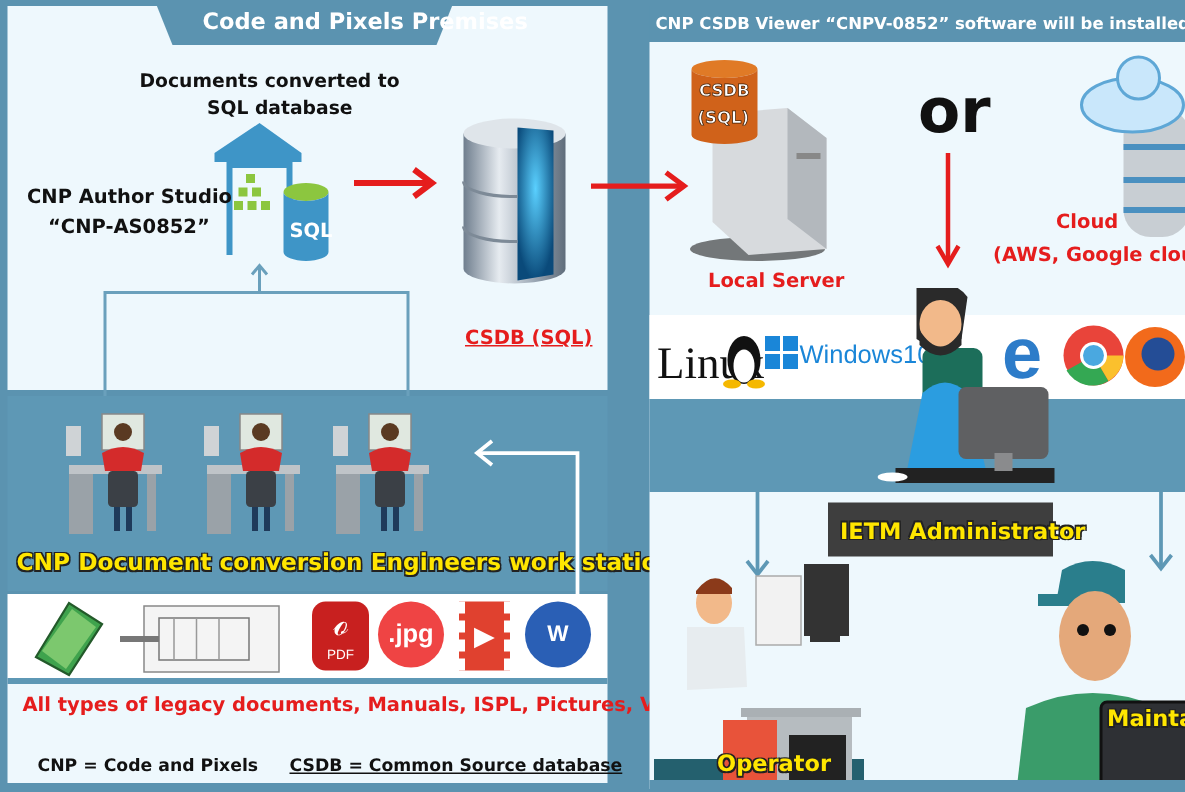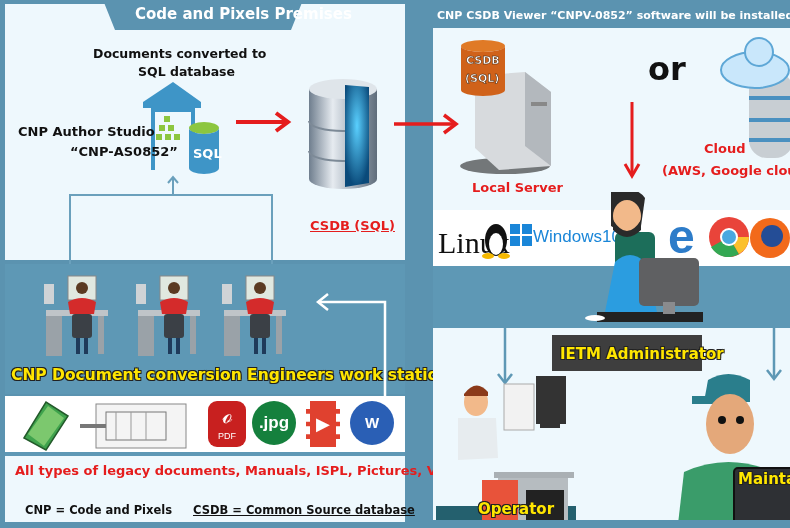--- a/index.html
+++ b/index.html
@@ -43,21 +43,21 @@
     <rect x="18" y="54" width="6" height="6"></rect>
       <rect x="27" y="54" width="6" height="6"></rect>
       <rect x="36" y="54" width="6" height="6"></rect>
   </g>
   <ellipse cx="66" cy="48" rx="15" ry="6" fill="#8cc63f"></ellipse>
   <path d="M51,48 L51,88 A15,6 0 0,0 81,88 L81,48 A15,6 0 0,1 51,48Z" fill="#3e95c7"></path>
   <text x="55" y="78" font-family="DejaVu Sans, sans-serif" font-weight="bold" font-size="13" fill="#fff">SQL</text>
 </svg>
 
 <div class="abs cond black-label" style="left:18px;top:124px;font-size:13px;">CNP Author Studio</div>
-<div class="abs cond black-label" style="left:32px;top:144px;font-size:13px;margin-left:38px;">“CNP-AS0852”</div>
+<div class="abs cond black-label" style="left:32px;top:144px;font-size:13px;">“CNP-AS0852”</div>
 
 <svg class="abs" style="left:234px;top:110px;" width="60" height="24">
   <line x1="2" y1="12" x2="52" y2="12" stroke="#e51d1d" stroke-width="4"></line>
   <polyline points="42,3 54,12 42,21" fill="none" stroke="#e51d1d" stroke-width="4"></polyline>
 </svg>
 
 <svg class="abs" style="left:303px;top:75px;" width="80" height="120">
   <defs>
     <linearGradient id="metal" x1="0" x2="1">
       <stop offset="0" stop-color="#6f7e8e"></stop>
@@ -117,21 +117,21 @@
   <rect x="30" y="14" width="60" height="28" fill="none" stroke="#777"></rect>
   <line x1="4" y1="28" x2="30" y2="28" stroke="#777" stroke-width="4"></line>
   <line x1="40" y1="14" x2="40" y2="42" stroke="#999"></line>
     <line x1="55" y1="14" x2="55" y2="42" stroke="#999"></line>
     <line x1="70" y1="14" x2="70" y2="42" stroke="#999"></line>
 </svg>
 <div class="abs" style="left:208px;top:401px;width:38px;height:46px;background:#c8201f;border-radius:9px;color:#fff;font-size:9px;text-align:center;">
   <div style="font-size:22px;line-height:30px;">ℴ</div>
   <div>PDF</div>
 </div>
-<div class="abs" style="left:252px;top:401px;width:44px;height:44px;background:#15803d;border-radius:50%;color:#fff;font-size:17px;font-weight:bold;line-height:44px;text-align:center;">.jpg</div>
+<div class="abs" style="left:252px;top:401px;width:44px;height:44px;background:#ef4444;border-radius:50%;color:#fff;font-size:17px;font-weight:bold;line-height:44px;text-align:center;">.jpg</div>
 <div class="abs" style="left:306px;top:401px;width:34px;height:46px;background:#e0412f;color:#fff;font-size:18px;line-height:46px;text-align:center;border-left:4px dashed #fff;border-right:4px dashed #fff;box-sizing:border-box;">▶</div>
 <div class="abs" style="left:350px;top:401px;width:44px;height:44px;background:#2a5fb5;border-radius:50%;color:#fff;font-size:15px;font-weight:bold;line-height:44px;text-align:center;">W</div>
 
 <div class="abs" id="left-bottom-strip"></div>
 <div class="abs cond red-label" style="left:15px;top:463px;font-size:13px;">All types of legacy documents, Manuals, ISPL, Pictures, Videos</div>
 <div class="abs cond black-label" style="left:25px;top:503px;font-size:11.5px;">CNP = Code and Pixels</div>
 <div class="abs cond black-label" style="left:193px;top:503px;font-size:11.5px;text-decoration:underline;">CSDB = Common Source database</div>
 
 <div class="abs" id="right-bg"></div>
 <div class="abs" id="right-title-bar"></div>
@@ -147,21 +147,21 @@
   <polygon points="20,40 70,36 96,56 96,130 44,134 20,112" fill="#d7dadd"></polygon>
   <polygon points="70,36 96,56 96,130 70,110" fill="#b3b8bd"></polygon>
   <rect x="76" y="66" width="16" height="4" fill="#888"></rect>
   <ellipse cx="28" cy="10" rx="22" ry="6" fill="#e07a26"></ellipse>
   <path d="M6,10 L6,54 A22,6 0 0,0 50,54 L50,10 A22,6 0 0,1 6,10Z" fill="#d0621a"></path>
   <text x="11" y="28" font-family="DejaVu Sans, sans-serif" font-weight="bold" font-size="11" fill="#fff" stroke="#3a1a00" stroke-width="0.5">CSDB</text>
   <text x="10" y="46" font-family="DejaVu Sans, sans-serif" font-weight="bold" font-size="11" fill="#fff" stroke="#3a1a00" stroke-width="0.5">(SQL)</text>
 </svg>
 <div class="abs cond red-label" style="left:472px;top:180px;font-size:13px;">Local Server</div>
 
-<div class="abs cond" style="left:612px;top:50px;font-size:32px;color:#111;margin-left:36px;">or</div>
+<div class="abs cond" style="left:612px;top:50px;font-size:41px;color:#111;">or</div>
 <svg class="abs" style="left:622px;top:100px;" width="20" height="80">
   <line x1="10" y1="2" x2="10" y2="74" stroke="#e51d1d" stroke-width="3"></line>
   <polyline points="3,64 10,76 17,64" fill="none" stroke="#e51d1d" stroke-width="3"></polyline>
 </svg>
 
 <svg class="abs" style="left:715px;top:32px;" width="75" height="130">
   <rect x="34" y="40" width="44" height="86" rx="18" fill="#c8ced3"></rect>
   <rect x="34" y="64" width="44" height="4" fill="#4a90c0"></rect>
   <rect x="34" y="86" width="44" height="4" fill="#4a90c0"></rect>
   <rect x="34" y="106" width="44" height="4" fill="#4a90c0"></rect>

